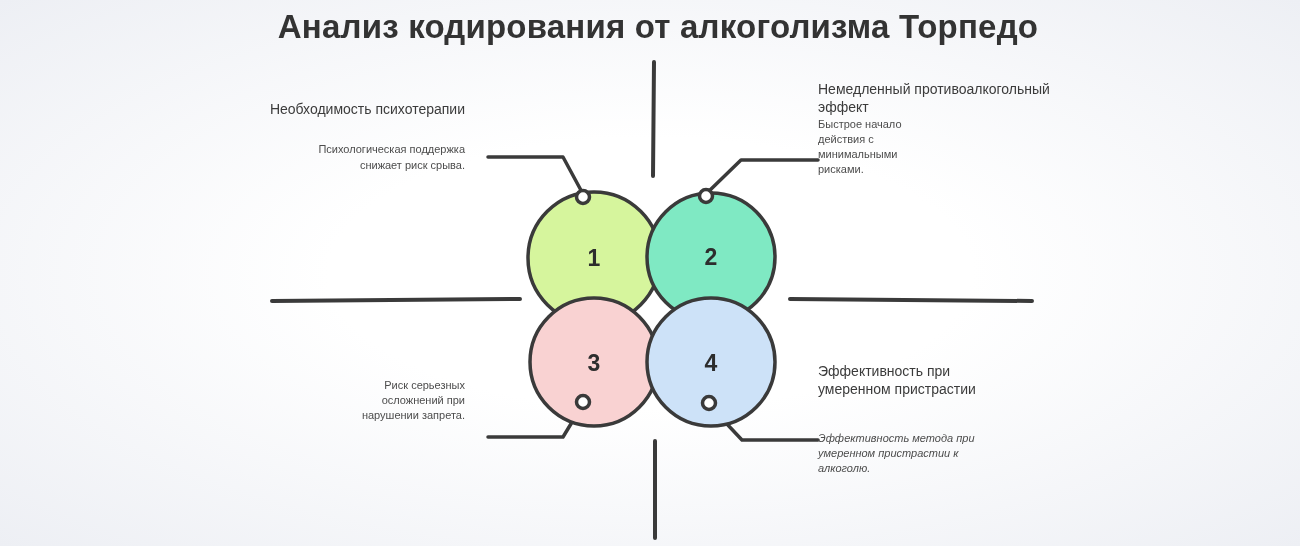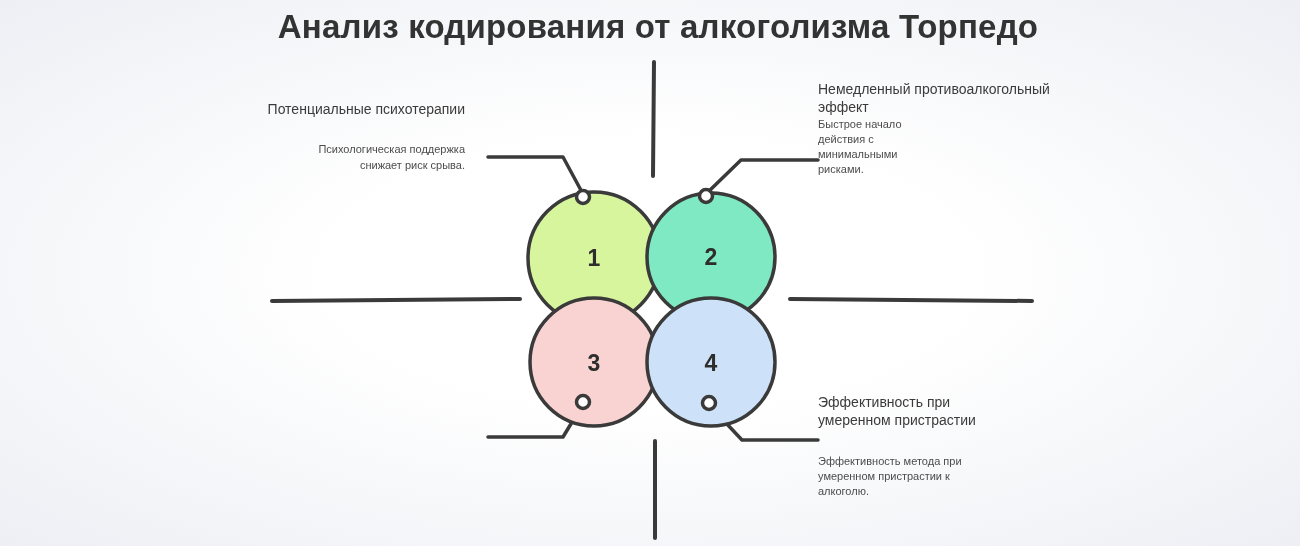--- a/index.html
+++ b/index.html
@@ -72,22 +72,22 @@
   .align-right { text-align: right; }
   .align-left  { text-align: left; }
   .q-tl { right: 835px; top: 100px; width: 230px; }
   .q-tl .desc { width: 160px; margin-left: auto; margin-top: 24px; }
   .q-tr { left: 818px; top: 80px; width: 250px; }
   .q-tr .desc { width: 125px; margin-top: 0; }
   .q-bl { right: 835px; top: 356px; width: 185px; }
   .q-bl .heading { width: 152px; margin-left: auto; }
   .q-bl .desc { width: 140px; margin-left: auto; margin-top: 22px; }
   .q-br { left: 818px; top: 362px; width: 185px; }
-  .q-br .heading { width: 168px; margin-top: 31px; }
-  .q-br .desc { width: 162px; margin-top: 24px; }
+  .q-br .heading { width: 168px; }
+  .q-br .desc { width: 162px; margin-top: 32px; font-style: italic; }
 </style>
 </head>
 <body>
 
 <div class="canvas">
 
   <div class="title">Анализ кодирования от алкоголизма Торпедо</div>
 
   <svg class="diagram" width="1300" height="546" viewBox="0 0 1300 546">
 
@@ -111,30 +111,31 @@
     <text class="num" x="594" y="371">3</text>
     <text class="num" x="711" y="371">4</text>
 
     <circle class="dot" cx="583" cy="197" r="6.5"></circle>
     <circle class="dot" cx="706" cy="196" r="6.5"></circle>
     <circle class="dot" cx="583" cy="402" r="6.5"></circle>
     <circle class="dot" cx="709" cy="403" r="6.5"></circle>
   </svg>
 
   <div class="block q-tl align-right">
-    <div class="heading">Потенциальные психотерапии</div>
+    <div class="heading">Необходимость психотерапии</div>
     <div class="desc">Психологическая поддержка снижает риск срыва.</div>
   </div>
 
   <div class="block q-tr align-left">
     <div class="heading">Немедленный противоалкогольный эффект</div>
     <div class="desc">Быстрое начало действия с минимальными рисками.</div>
   </div>
 
   <div class="block q-bl align-right">
+    <div class="desc">Риск серьезных осложнений при нарушении запрета.</div>
   </div>
 
   <div class="block q-br align-left">
     <div class="heading">Эффективность при умеренном пристрастии</div>
     <div class="desc">Эффективность метода при умеренном пристрастии к алкоголю.</div>
   </div>
 
 </div>
 
 </body></html>

